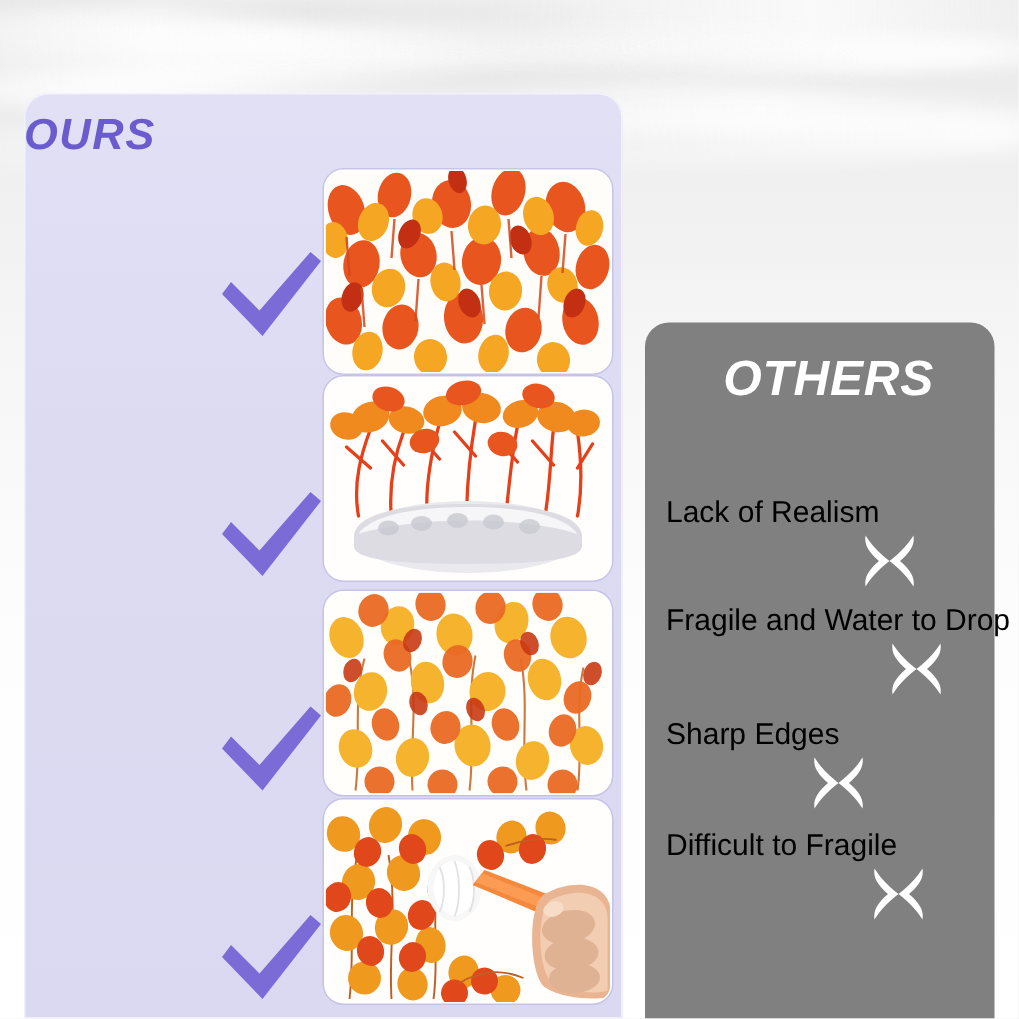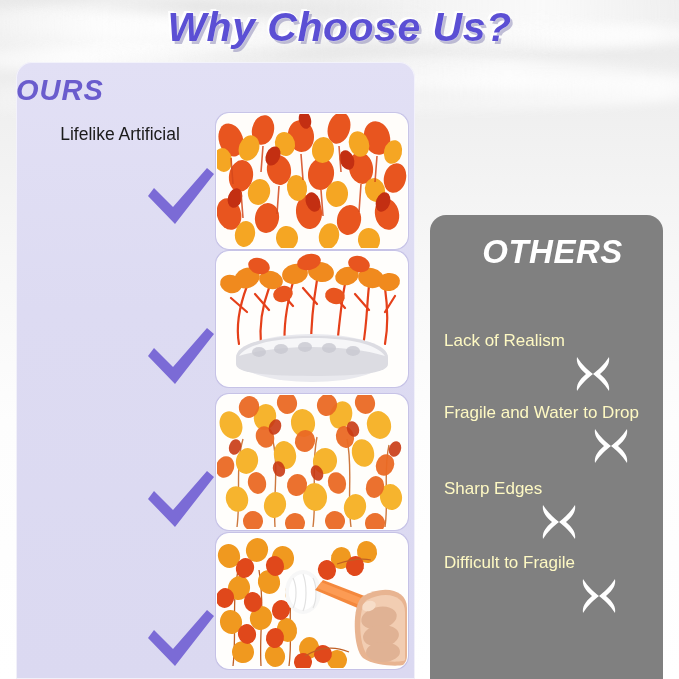--- a/index.html
+++ b/index.html
@@ -84,21 +84,21 @@
   .others-panel{
     position:absolute;left:430px;top:215px;width:233px;height:464px;
     background:#808080;border-radius:16px 16px 0 0;z-index:2;
   }
   .others-head{
     position:absolute;left:0;right:0;top:18px;text-align:center;
     color:#ffffff;font-size:33px;font-weight:bold;font-style:italic;letter-spacing:.5px;margin-left:12px;
   }
   .oth-row{position:absolute;left:0;width:233px;}
   .oth-r1{top:116px;} .oth-r2{top:188px;} .oth-r3{top:264px;} .oth-r4{top:338px;}
-  .oth-text{position:absolute;left:14px;color:#fef9c3;font-size:17px;white-space:nowrap;}
+  .oth-text{position:absolute;left:14px;color:#000000;font-size:20px;white-space:nowrap;}
   .xmark{position:absolute;width:42px;height:42px;}
   .oth-r1 .xmark{left:142px;top:22px;}
   .oth-r2 .xmark{left:160px;top:22px;}
   .oth-r3 .xmark{left:108px;top:22px;}
   .oth-r4 .xmark{left:148px;top:22px;}
 </style>
 </head>
 <body>
 
 <div class="stage">
@@ -107,28 +107,26 @@
     <div class="base"></div>
     <div class="wave w1"></div>
     <div class="wave w2"></div>
     <div class="wave w3"></div>
     <div class="wave w4"></div>
     <div class="wave w5"></div>
     <div class="wave w6"></div>
     <div class="wave w7"></div>
   </div>
 
-  <div class="title">Why Choose Us?</div>
 
   <div class="ours-panel">
     <div class="ours-head">OURS</div>
 
     <div class="ours-row ours-r1 feat-r1">
       <div class="feat-text">
-        <div>Lifelike Artificial</div>
       </div>
       <div class="check">
         <svg viewBox="0 0 72 62" width="72" height="62">
           <path d="M4 30 L10 22 L29 41 L63 2 L70 8 L31 58 Z" fill="#7b6bd6"></path>
         </svg>
       </div>
       <div class="imgcard">
         <div class="photo">
           <svg viewBox="0 0 190 134" width="190" height="134" preserveAspectRatio="none">
             <rect width="190" height="134" fill="#fffdfa"></rect>

